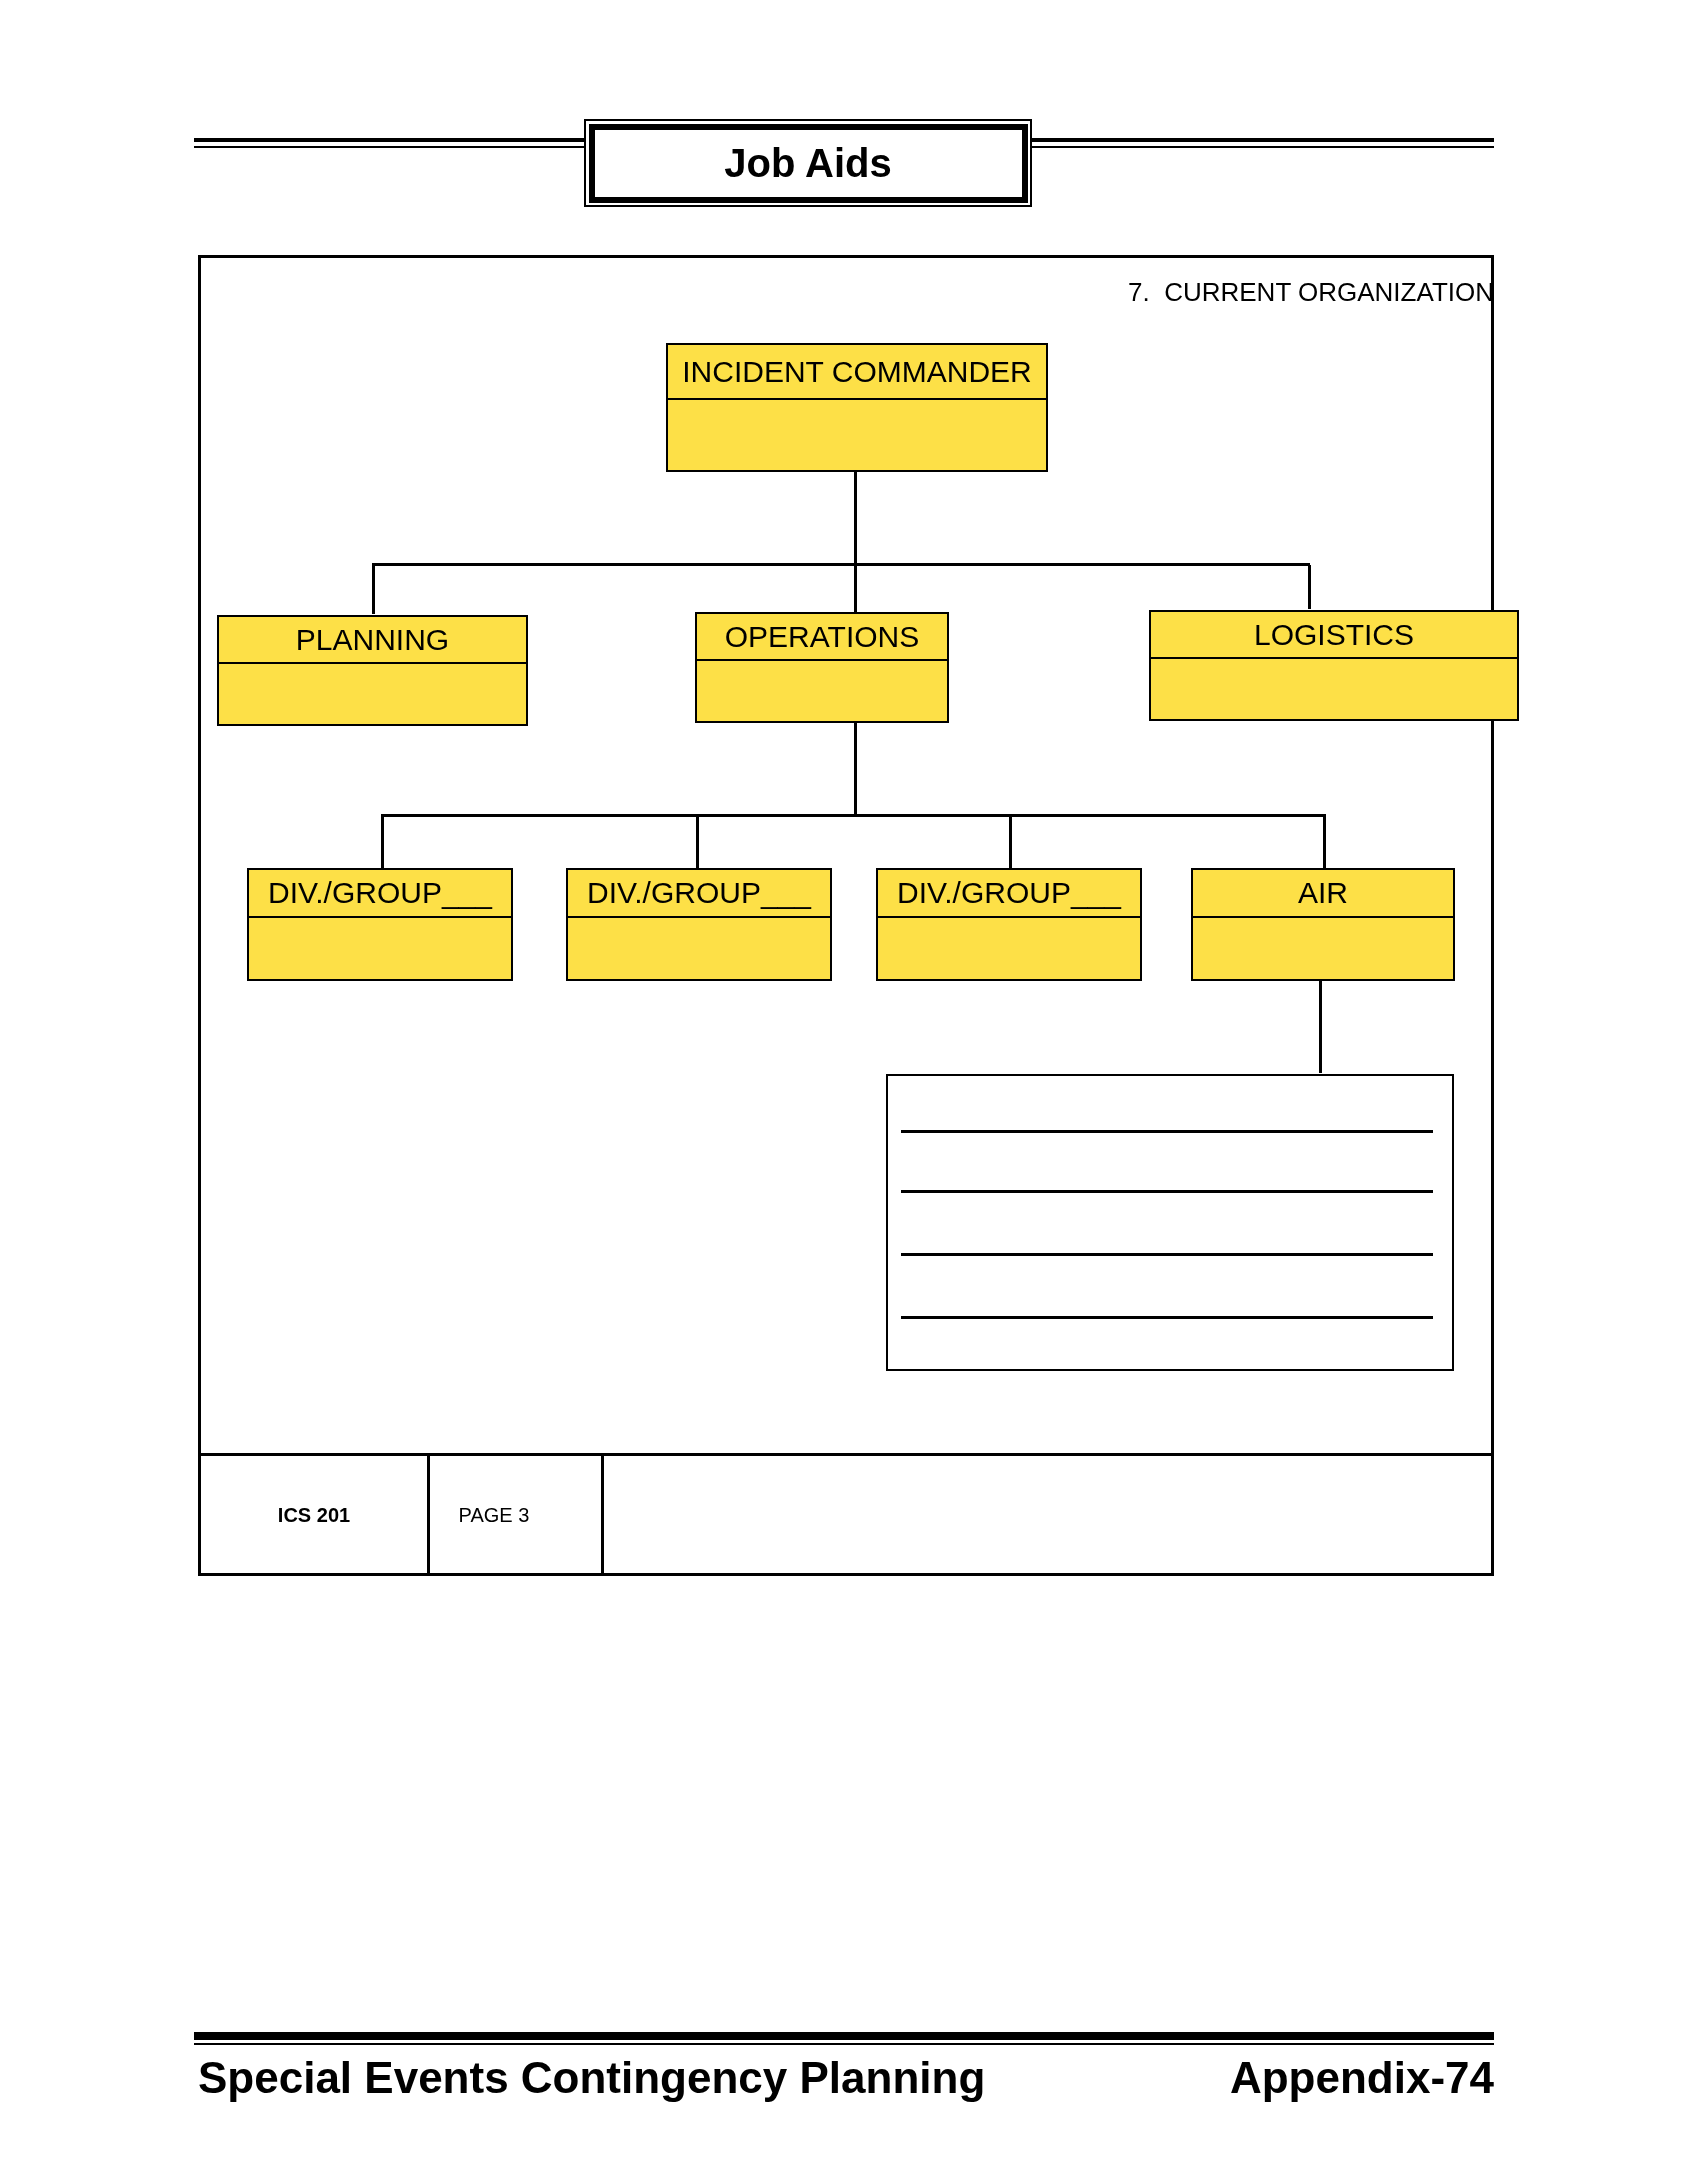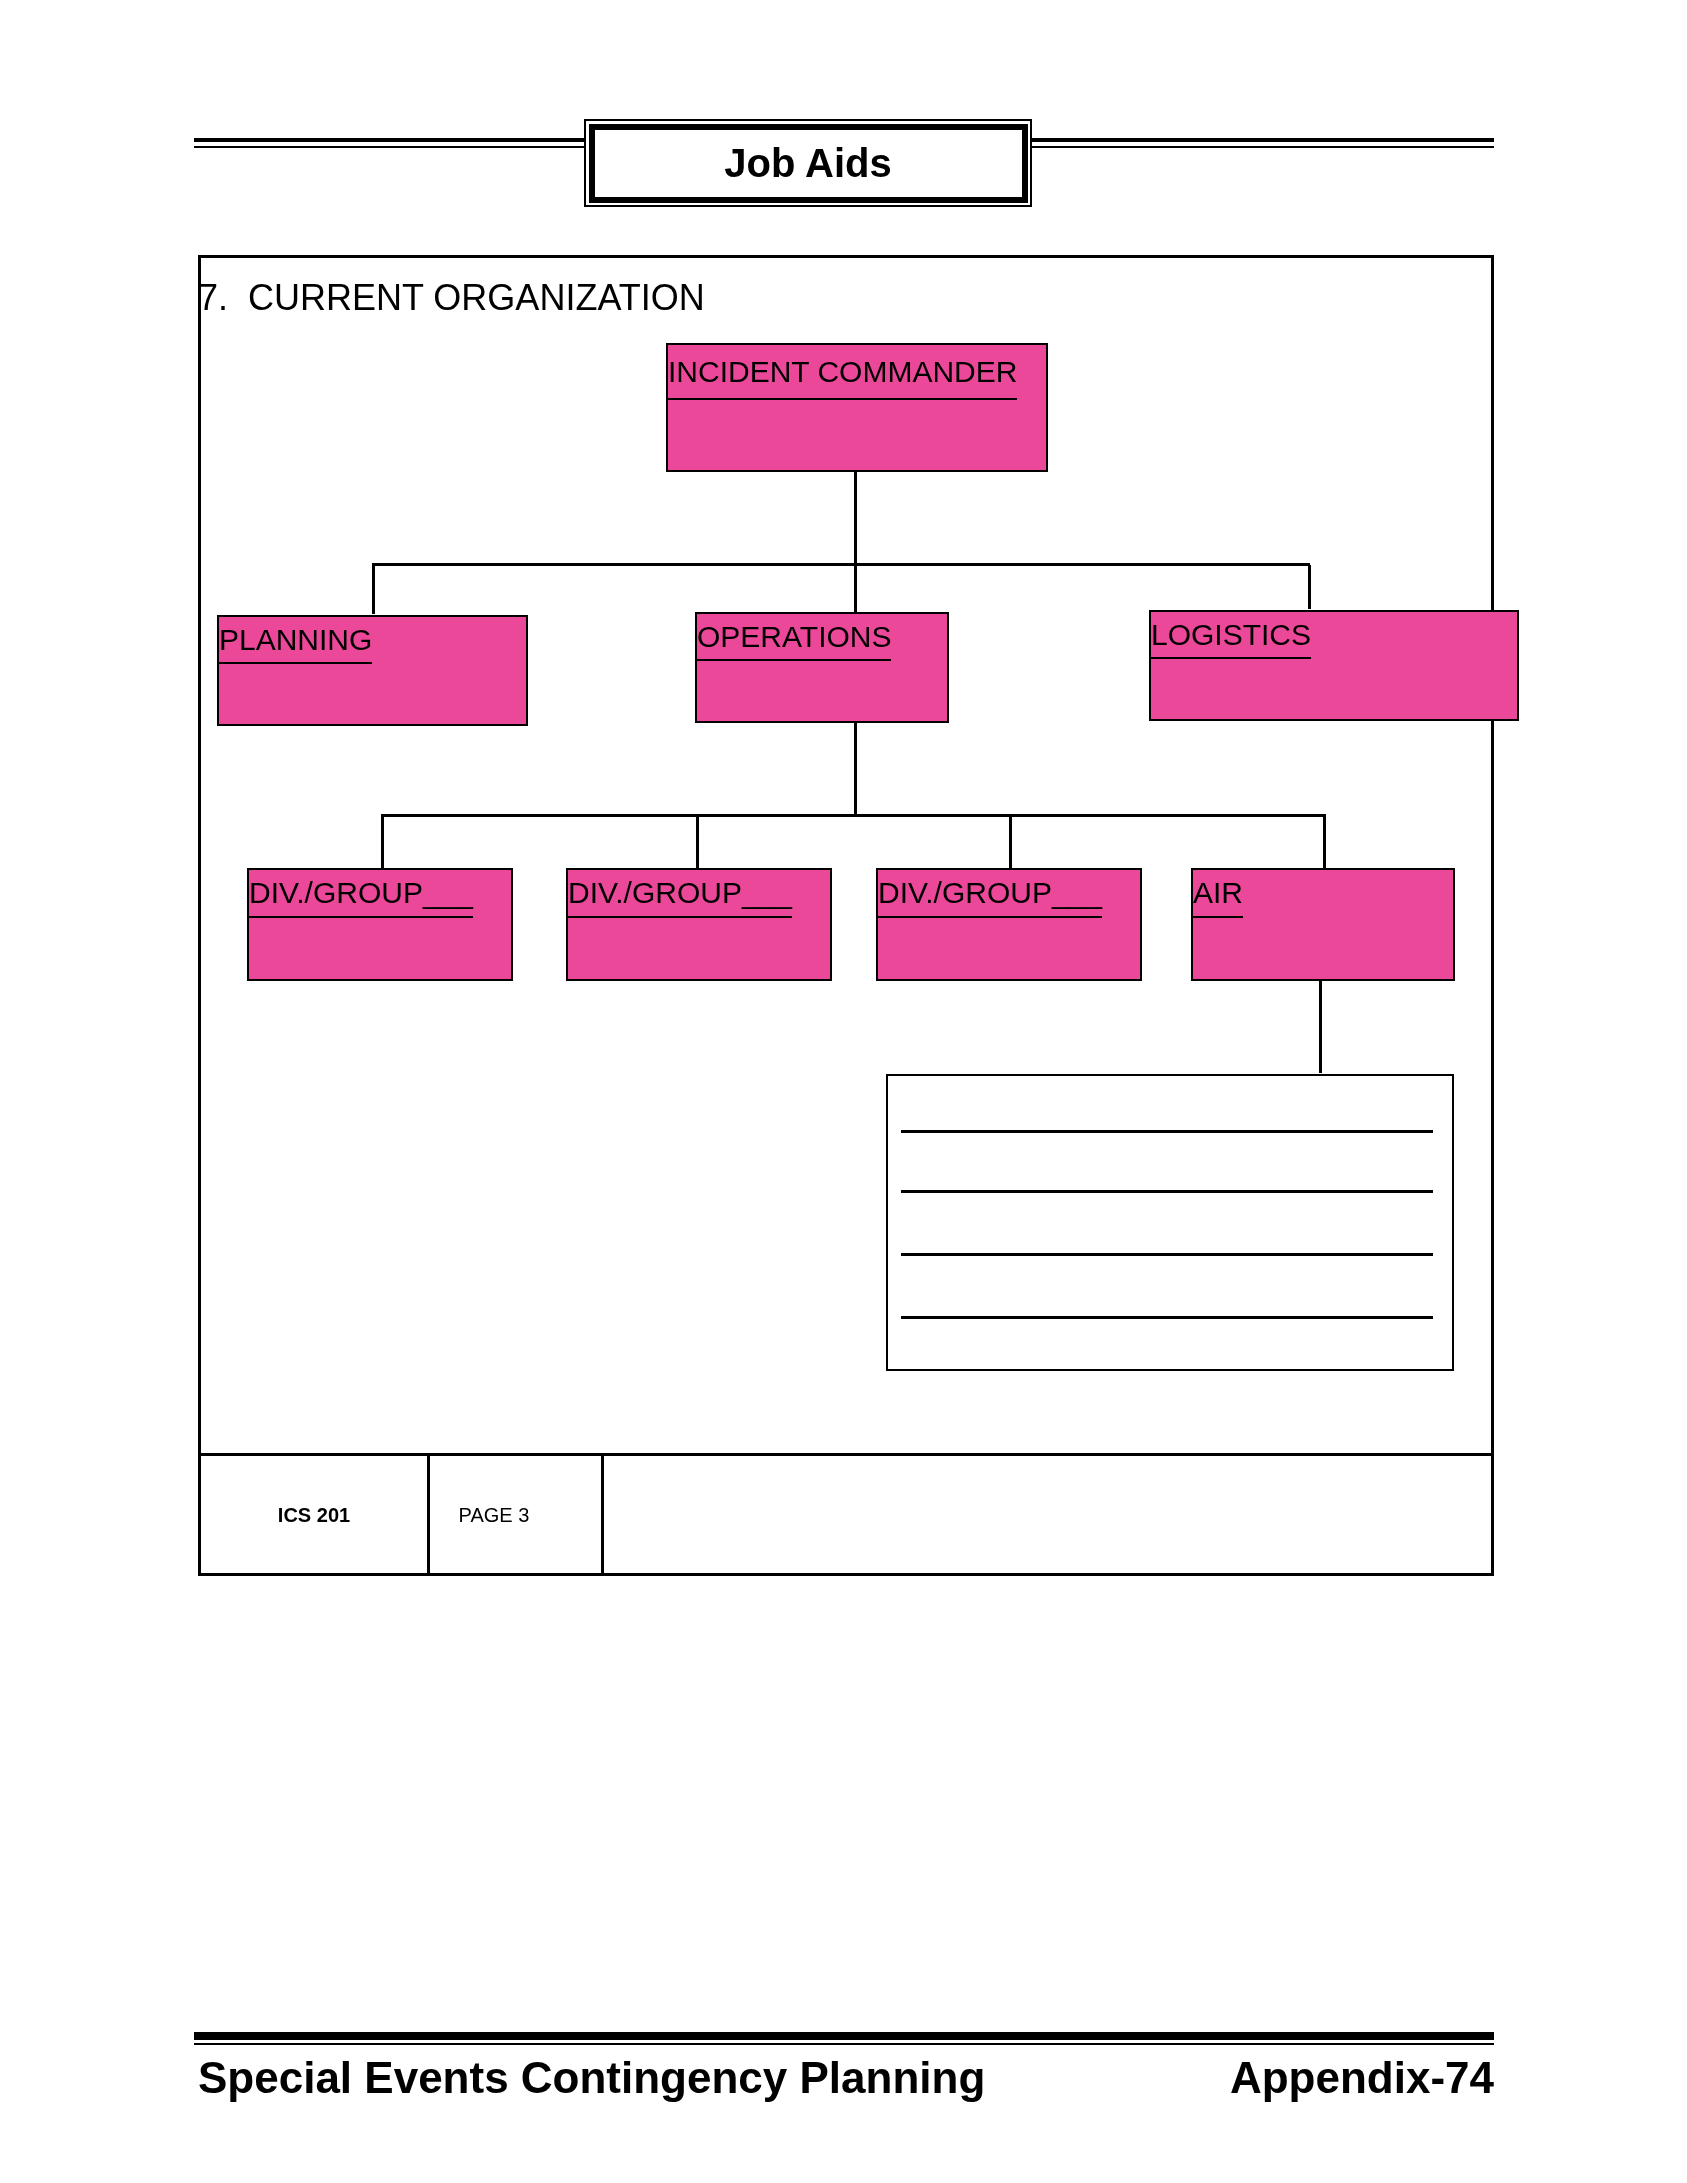--- a/index.html
+++ b/index.html
@@ -28,27 +28,27 @@
     font-size: 40px; font-weight: bold;
   }
 
   
   .main-frame {
     position: absolute; left: 198px; top: 255px; width: 1296px; height: 1321px;
     border: 3.3px solid #000; background: #ffffff;
   }
   .section-title {
     position: absolute; left: 198px; top: 277px; width: 1296px;
-    text-align: left; font-size: 36px; white-space: pre;
+    text-align: right; font-size: 26px; white-space: pre;
   }
 
   
   .node {
-    position: absolute; border: 2.5px solid #000; background: #ec4899;
-    display: flex; flex-direction: row; z-index: 1;
+    position: absolute; border: 2.5px solid #000; background: #fde047;
+    display: flex; flex-direction: column; z-index: 1;
   }
   .node .label {
     display: flex; align-items: center; justify-content: center;
     border-bottom: 2.5px solid #000; font-size: 30px; white-space: pre;
   }
   .node .fill { flex: 1; }
 
   
   .notes-box {
     position: absolute; left: 886px; top: 1074px; width: 568px; height: 297px;

